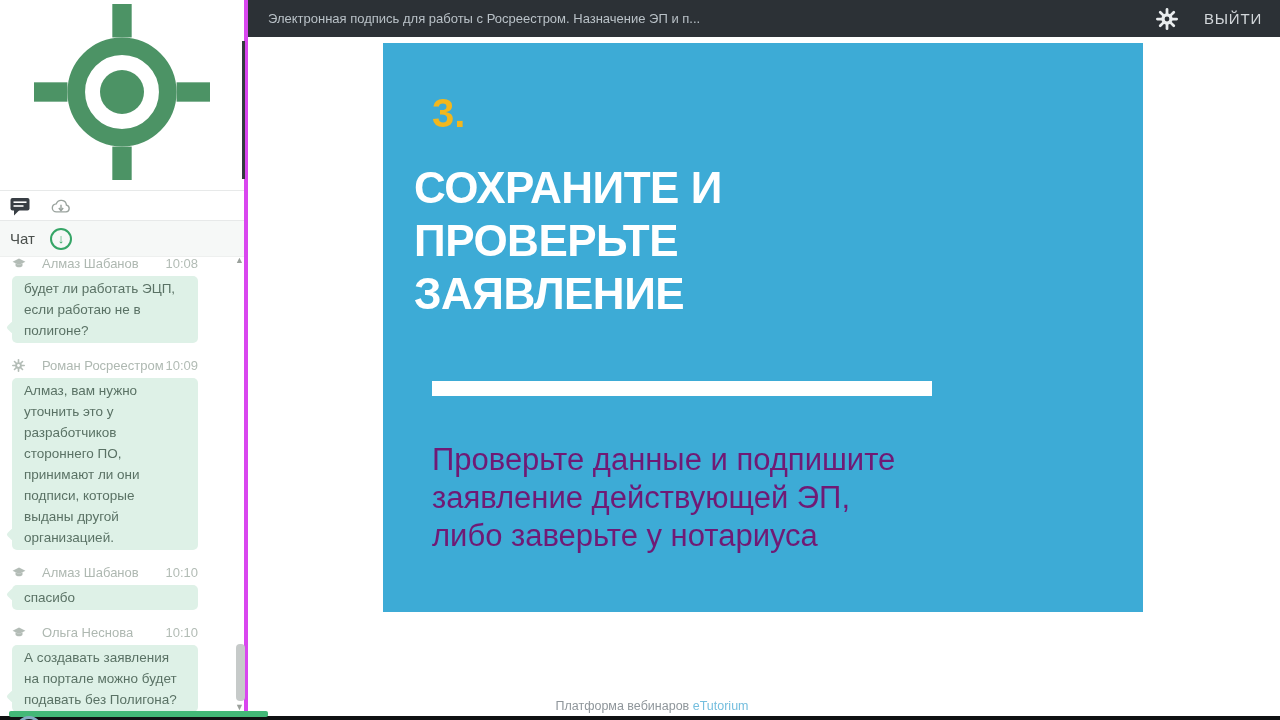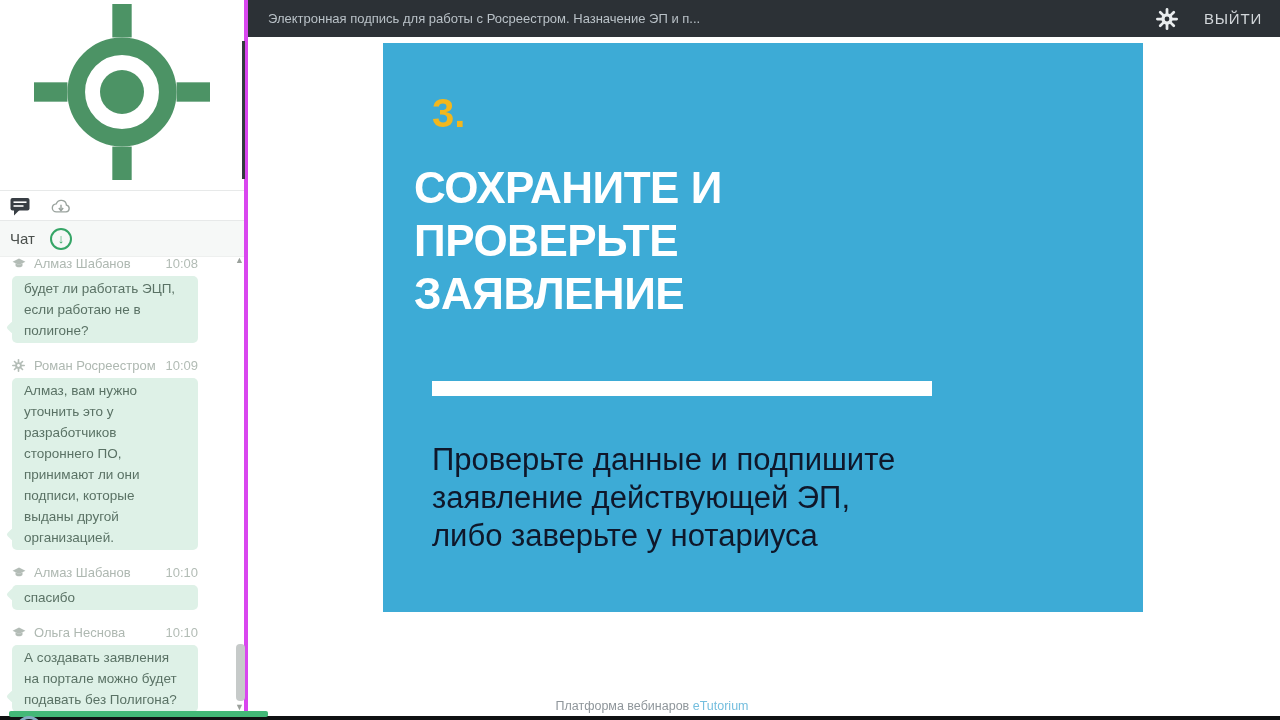--- a/index.html
+++ b/index.html
@@ -30,42 +30,42 @@
                  padding-left:10px; border-bottom:1px solid #eef0ef; }
   .chat-title { font-size:15px; color:#4a4f4c; }
   .circ-arrow { width:22px; height:22px; border:2px solid #35a566; border-radius:50%;
                 margin-left:15px; display:flex; align-items:center; justify-content:center; cursor:pointer; }
   .circ-arrow .glyph { color:#35a566; font-size:13px; font-weight:bold; line-height:1; }
 
   .messages { position:absolute; left:0; top:253px; width:248px; height:467px; overflow:hidden; }
   .msg-flow { position:absolute; left:0; top:0; width:232px; }
   .msg { margin:2px 0 14px 12px; width:186px; }
   .msg-head { position:relative; height:16px; margin-bottom:5px; font-size:13px; color:#aeb8b1;
-              display:flex; align-items:center; gap:8px; white-space:nowrap; }
+              display:flex; align-items:center; gap:16px; white-space:nowrap; }
   .msg-author { overflow:hidden; }
   .msg-time { position:absolute; right:0; top:1px; color:#b2bcb5; }
   .msg-icon { display:inline-flex; width:14px; height:13px; flex:none; }
   .msg-bubble { position:relative; background:#def1e7; border-radius:5px; padding:2px 12px;
                 font-size:13.5px; line-height:21px; color:#5a7265; }
   .msg-bubble::before { content:""; position:absolute; left:-4px; bottom:11px; width:9px; height:9px;
                         background:#def1e7; transform:rotate(45deg); border-radius:2px; }
 
   .chat-scroll-up   { position:absolute; right:4px; top:2px;  font-size:9px; color:#9aa09b; cursor:pointer; }
   .chat-scroll-down { position:absolute; right:4px; top:449px; font-size:9px; color:#9aa09b; cursor:pointer; }
   .chat-scroll-thumb{ position:absolute; right:3px; top:391px; width:9px; height:57px;
                       background:#c6cac9; border-radius:4px; cursor:grab; }
 
   
   .stage { position:absolute; left:248px; top:37px; width:1032px; height:683px; background:#fff; }
   .slide { position:absolute; left:135px; top:6px; width:760px; height:569px; background:#3dabd6; }
   .slide-number { position:absolute; left:49px; top:48px; font-size:40px; font-weight:bold; color:#f3b71d; }
   .slide-title { position:absolute; left:31px; top:118px; color:#fff; font-size:44px;
                  font-weight:bold; line-height:53px; letter-spacing:-0.5px; }
   .slide-bar { position:absolute; left:49px; top:338px; width:500px; height:15px; background:#fff; }
-  .slide-body { position:absolute; left:49px; top:398px; color:#0f172a; font-size:31px; line-height:38px; }
+  .slide-body { position:absolute; left:49px; top:398px; color:#701a75; font-size:31px; line-height:38px; }
 
   
   .footer { position:absolute; left:0; right:0; bottom:7px; text-align:center;
             font-size:12.5px; color:#8f969b; z-index:3;margin-left:24px; }
   .footer .link { color:#74bede; text-decoration:none; cursor:pointer; }
 
   
   .black-strip { position:absolute; left:0; right:0; bottom:0; height:4px; background:#101112; z-index:4; }
   .green-bar { position:absolute; left:9px; bottom:3px; width:259px; height:6px;
                background:#43b877; border-radius:2px; z-index:5; }

